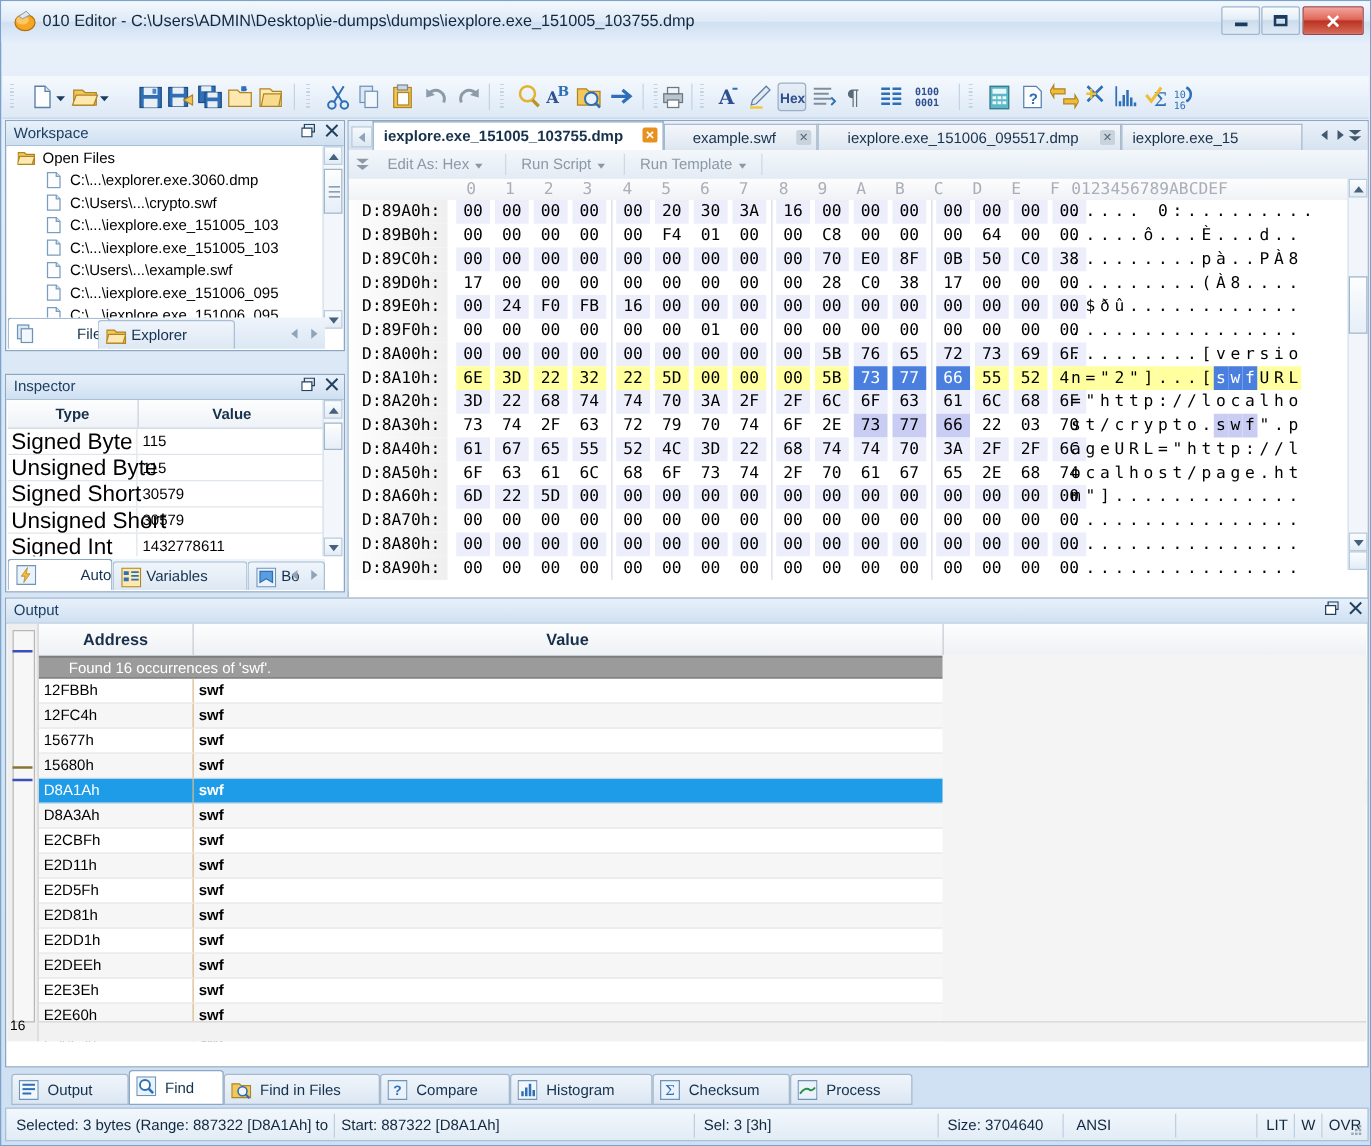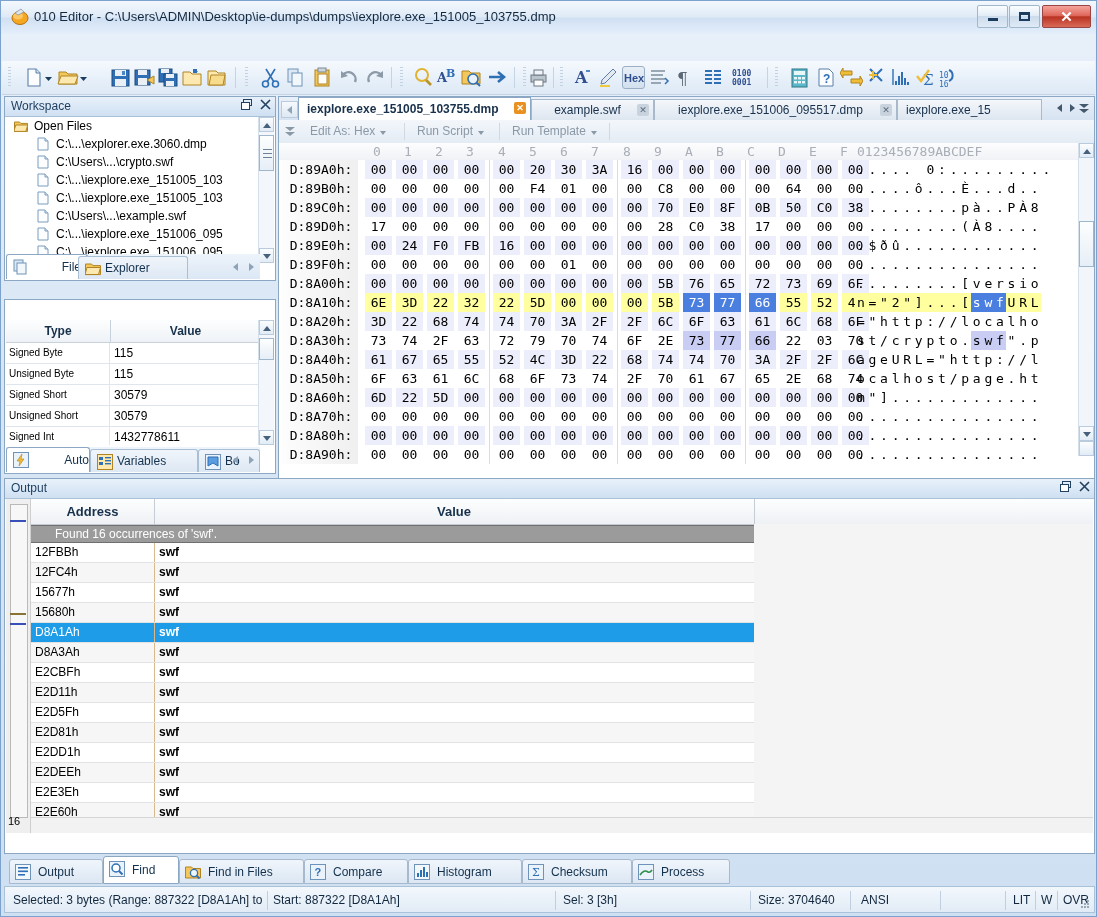--- a/index.html
+++ b/index.html
@@ -116,21 +116,21 @@
   .btab.sel{background:#fff;top:0;height:25px;line-height:24px;border-color:#8ba7c4;text-align:right;}
 
   
   #inspector{top:203px;height:175px;}
   #insp-body{position:absolute;left:1px;top:20px;width:254px;height:125px;background:#fff;overflow:hidden;}
   .insp-hdrrow{height:22px;display:flex;background:linear-gradient(180deg,#fdfefe,#eef2f7);border-bottom:1px solid #c8d2dd;}
   .insp-hdrrow div{font-size:12px;font-weight:bold;color:#17304b;text-align:center;line-height:22px;}
   .ih1{width:104px;border-right:1px solid #c8d2dd;}
   .ih2{flex:1;}
   .insp-row{height:20px;display:flex;border-bottom:1px solid #dfe5ec;}
-  .insp-row .c1{width:104px;border-right:1px solid #dfe5ec;padding-left:3px;font-size:10px;line-height:20px;color:#000;box-sizing:border-box;white-space:nowrap;}
+  .insp-row .c1{width:104px;border-right:1px solid #dfe5ec;padding-left:3px;font-size:18px;line-height:20px;color:#000;box-sizing:border-box;white-space:nowrap;}
   .insp-row .c2{flex:1;padding-left:4px;font-size:12px;line-height:20px;color:#000;white-space:nowrap;}
 
   
   #hexarea{position:absolute;left:277px;top:95px;width:817px;height:470px;background:#fff;border:1px solid #8ba7c4;box-sizing:border-box;}
   #hextabs{position:absolute;left:0;top:0;width:815px;height:23px;background:linear-gradient(180deg,#e9f0f9,#d7e3f1);}
   .dtab{position:absolute;top:2px;height:21px;box-sizing:border-box;
     background:linear-gradient(180deg,#f4f7fb,#dde6f0);border:1px solid #a7b9cb;border-bottom:none;
     font-size:12px;color:#17304b;line-height:20px;white-space:nowrap;padding:0 20px 0 8px;}
   .dtab.sel{background:#fff;border-color:#8ba7c4;top:0;height:23px;line-height:22px;font-weight:bold;}
   .tabx{position:absolute;right:4px;top:4px;width:12px;height:12px;border-radius:2px;
@@ -626,20 +626,36 @@
         <div style="position:absolute;right:22px;top:9px">
             <div class="arr arrlt" style="position:relative;left:0"></div>
           </div>
         <div style="position:absolute;right:6px;top:9px">
             <div class="arr arrrt" style="position:relative;left:0"></div>
           </div>
       </div>
     </div>
 
     <div class="panel" id="inspector">
+      <div class="panelhdr">
+        <div class="ttl">Inspector</div>
+        <div class="btns">
+          <div class="pbtn">
+            <svg width="11" height="11" viewBox="0 0 11 11">
+                <rect x="2.5" y="0.5" width="8" height="6" fill="none" stroke="#22415f"></rect>
+                <rect x="0.5" y="3.5" width="8" height="7" fill="#fff" stroke="#22415f"></rect>
+              </svg>
+          </div>
+          <div class="pbtn">
+            <svg width="11" height="11" viewBox="0 0 11 11">
+                <path d="M1 1 L10 10 M10 1 L1 10" stroke="#22415f" stroke-width="1.6"></path>
+              </svg>
+          </div>
+        </div>
+      </div>
 
       <div id="insp-body" class="clip">
         <div class="insp-hdrrow">
           <div class="ih1">Type</div>
           <div class="ih2">Value</div>
         </div>
         <div class="insp-row">
           <div class="c1">Signed Byte</div>
           <div class="c2">115</div>
         </div>

